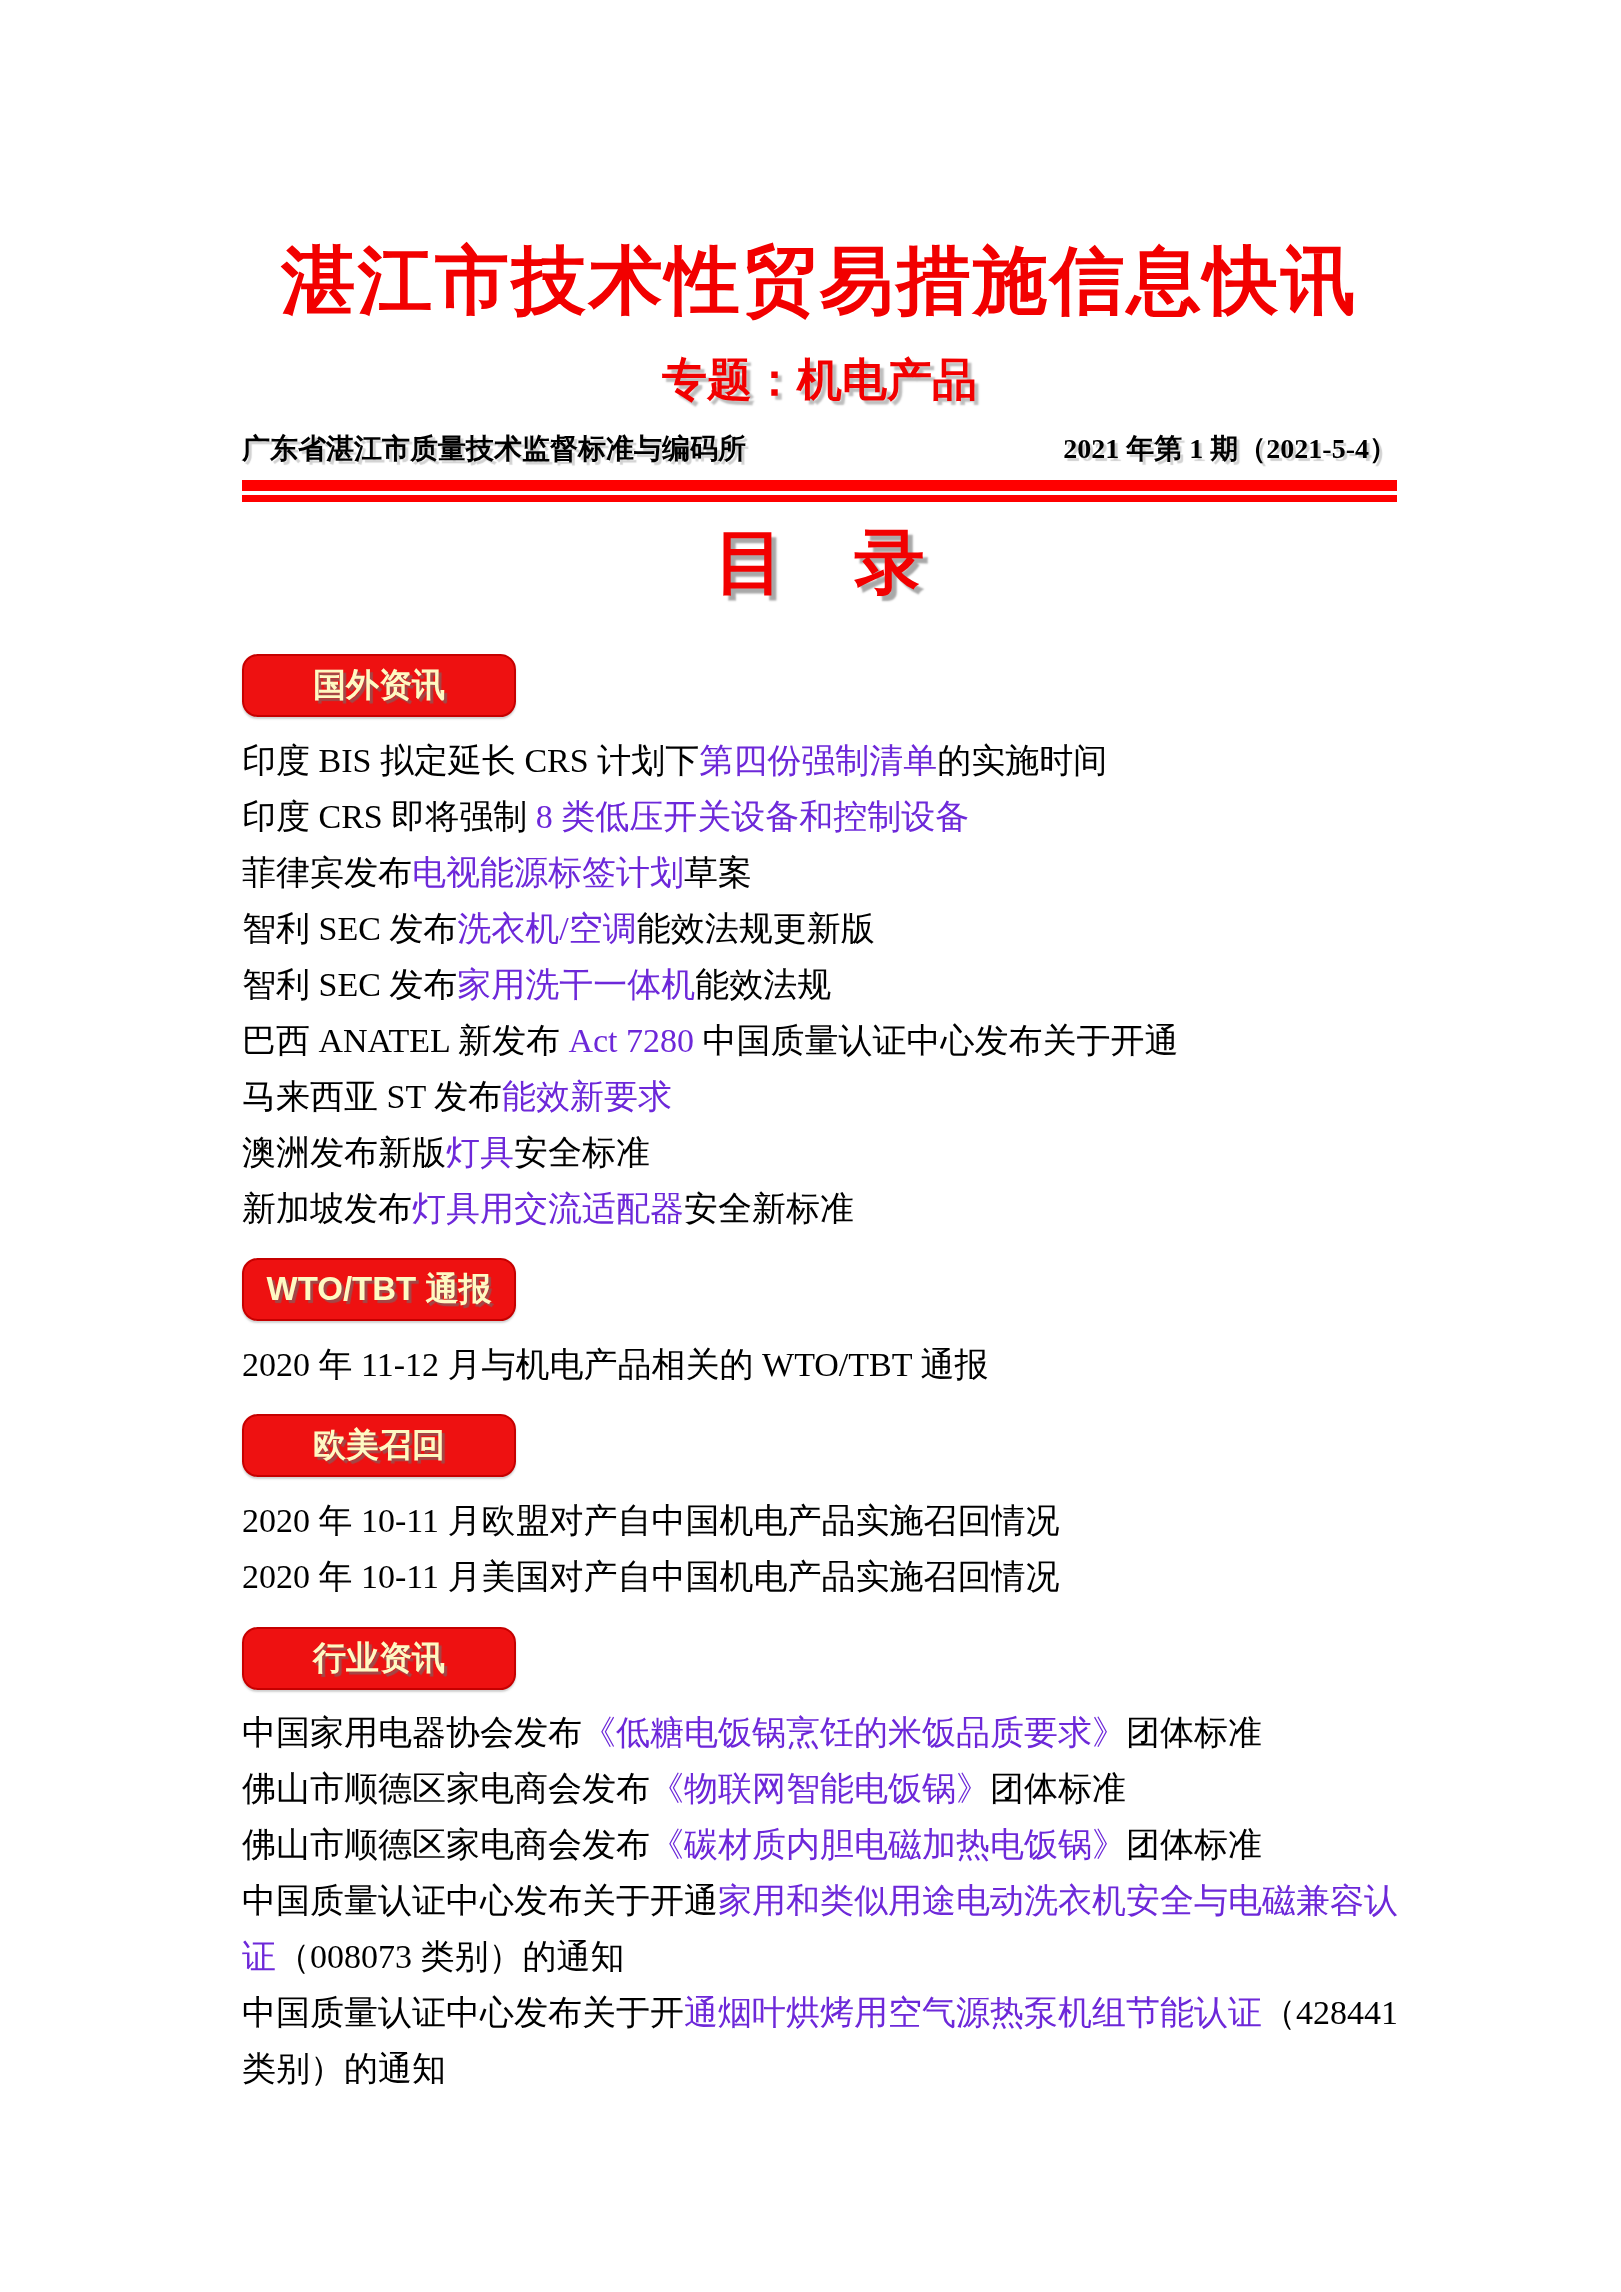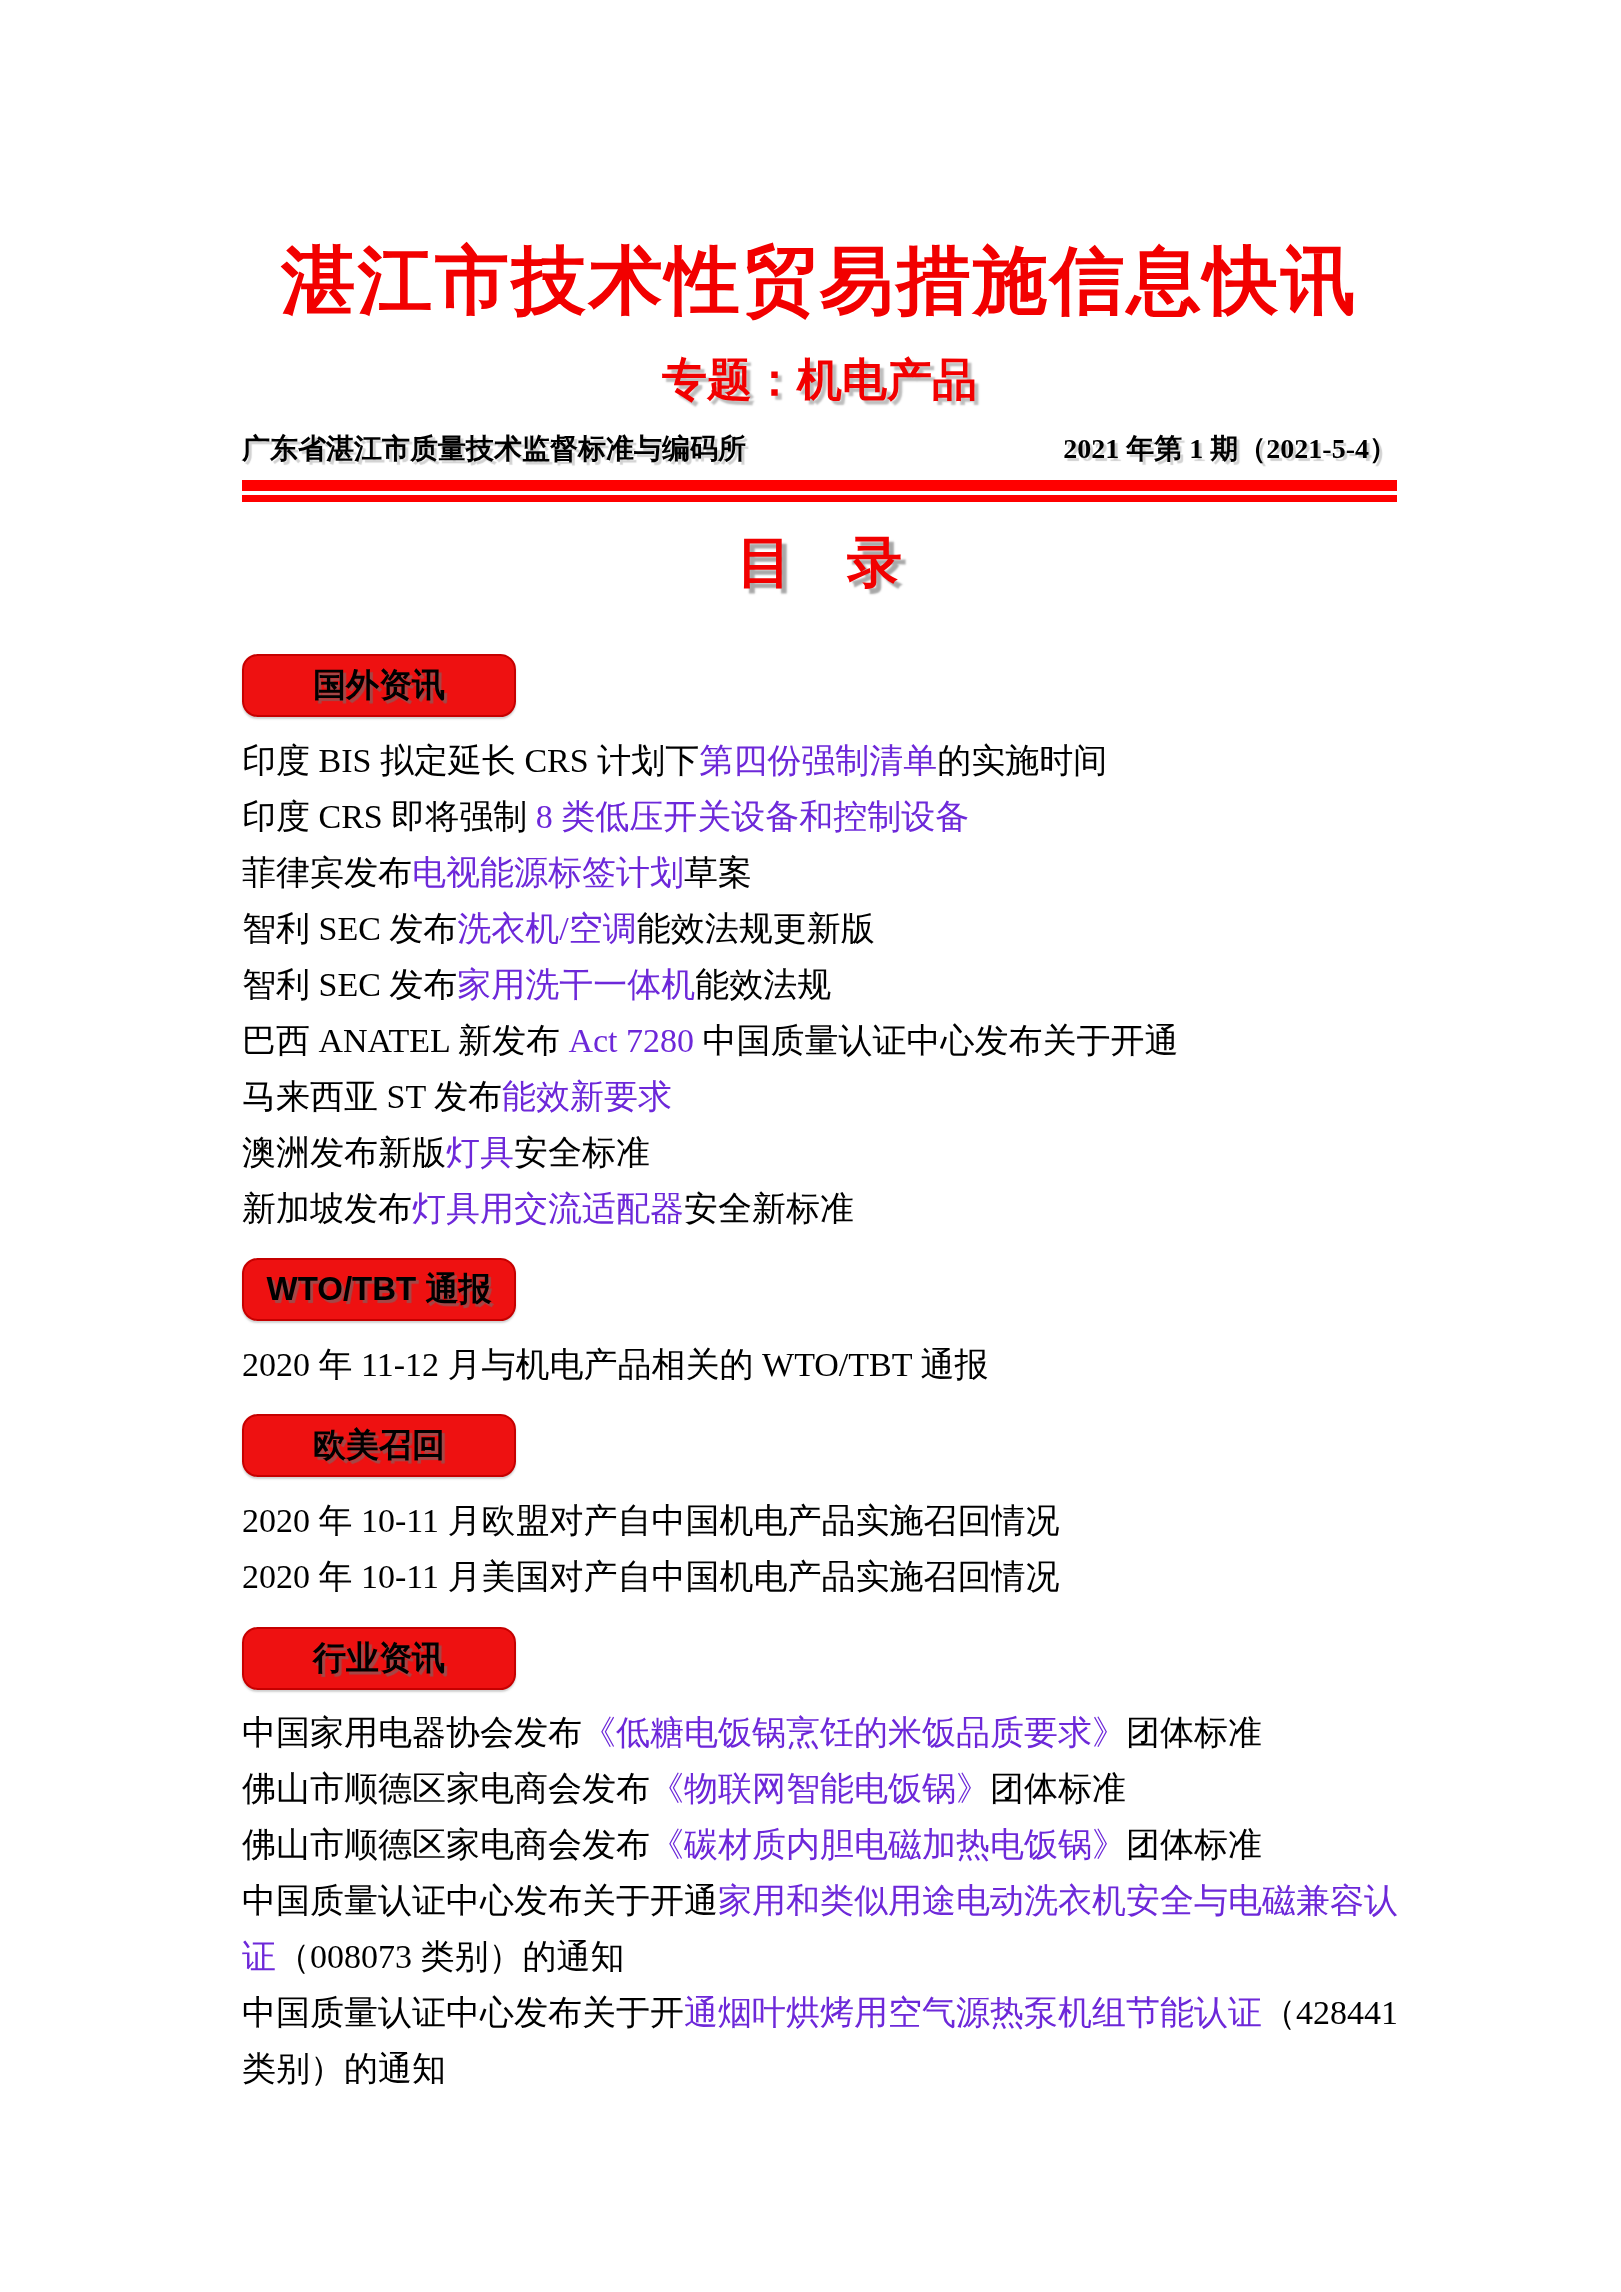--- a/index.html
+++ b/index.html
@@ -55,42 +55,42 @@
     color: #000;
     text-shadow: 2.9px 2.9px 1px #d2d2d2;
   }
   .rule-thick { height: 10.8px; background: #ff0000; margin-top: 11.8px; }
   .rule-thin  { height: 6.9px;  background: #ff0000; margin-top: 4.9px;  }
   .toc-heading {
     margin-top: 23.5px;
     text-align: center;
     font-family: "Liberation Sans", "DejaVu Sans", sans-serif;
     font-weight: bold;
-    font-size: 55px;
+    font-size: 70px;
     line-height: 73px;
     color: #f20000;
     text-shadow: 4.9px 4.9px 2px #a8a8a8;
   }
   .sections { margin-top: 0; }
   .section-button {
     width: 274px;
     height: 63px;
     box-sizing: border-box;
     margin: 21.6px 0 15.7px 0;
     background: #ee1111;
     border: 2.9px solid #c60000;
     border-radius: 15.7px;
     display: flex;
     align-items: center;
     justify-content: center;
     box-shadow: 0 2px 2px rgba(150,150,150,0.45);
   }
   .sections .section-button:first-child { margin-top: 55px; }
   .section-button .section-label {
-    color: #000000;
+    color: #fef9c3;
     font-family: "Liberation Sans", "DejaVu Sans", sans-serif;
     font-weight: bold;
     font-size: 33px;
     text-shadow: 2.9px 2.9px 1px rgba(110,110,110,0.6);
     white-space: nowrap;
   }
   .toc-line {
     font-size: 34px;
     line-height: 56px;
     color: #000000;

